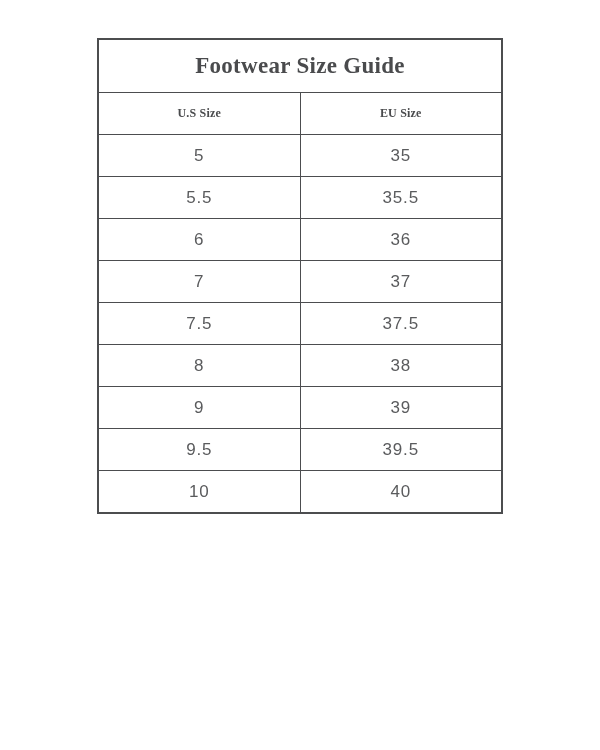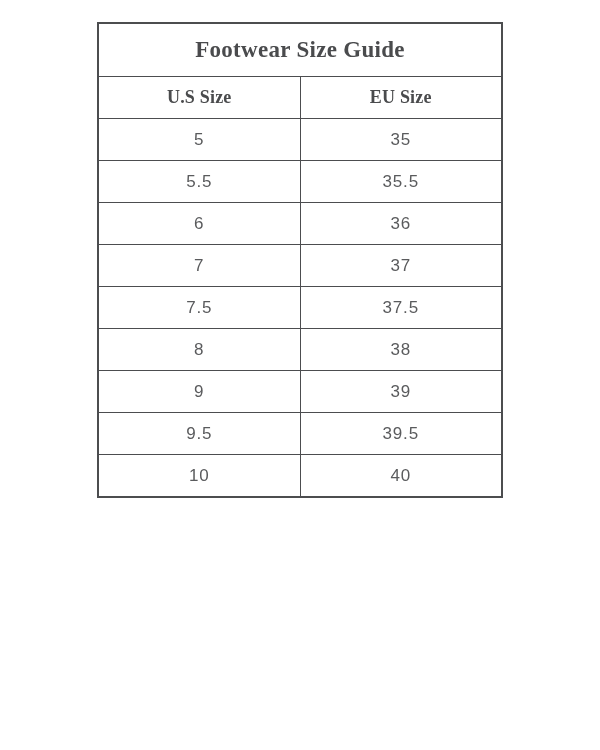--- a/index.html
+++ b/index.html
@@ -10,21 +10,21 @@
   .page {
     position: relative;
     width: 600px;
     height: 750px;
     background: #ffffff;
     overflow: hidden;
   }
   table.size-guide {
     position: absolute;
     left: 97px;
-    top: 22px;
+    top: 38px;
     width: 406px;
     border-collapse: collapse;
     table-layout: fixed;
     background: #ffffff;
     border: 2px solid #4c4d4f;
   }
   table.size-guide td, table.size-guide th {
     border: 1.5px solid #4c4d4f;
     text-align: center;
     vertical-align: middle;
@@ -35,21 +35,21 @@
     font-family: "Liberation Serif", "DejaVu Serif", serif;
     font-weight: 700;
     font-size: 23px;
     color: #4a4b4d;
     letter-spacing: 0.3px;
   }
   .header-cell {
     height: 41px;
     font-family: "Liberation Serif", "DejaVu Serif", serif;
     font-weight: 700;
-    font-size: 18px;
+    font-size: 12px;
     color: #4a4b4d;
     letter-spacing: 0.2px;
   }
   .data-cell {
     height: 41px;
     font-family: "Liberation Sans", "DejaVu Sans", sans-serif;
     font-weight: 400;
     font-size: 17px;
     color: #5a5b5d;
     letter-spacing: 0.8px;

